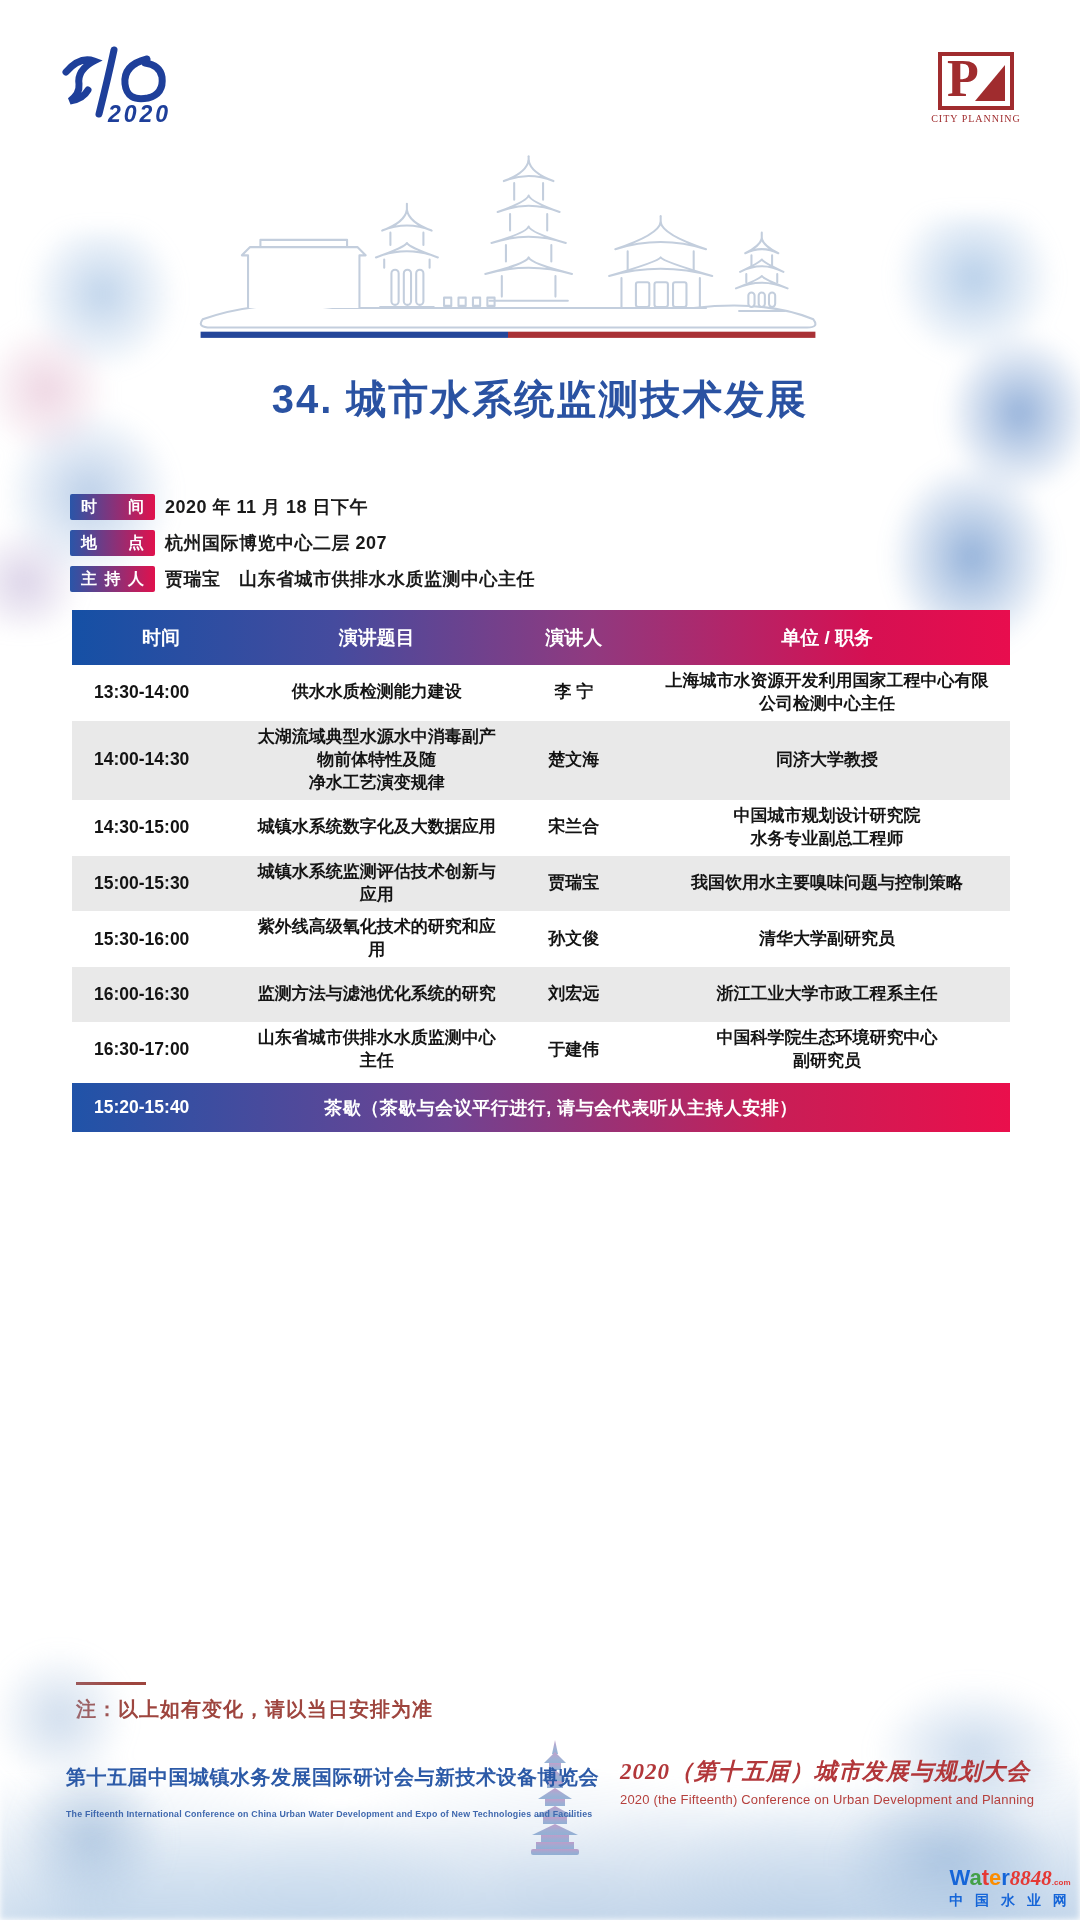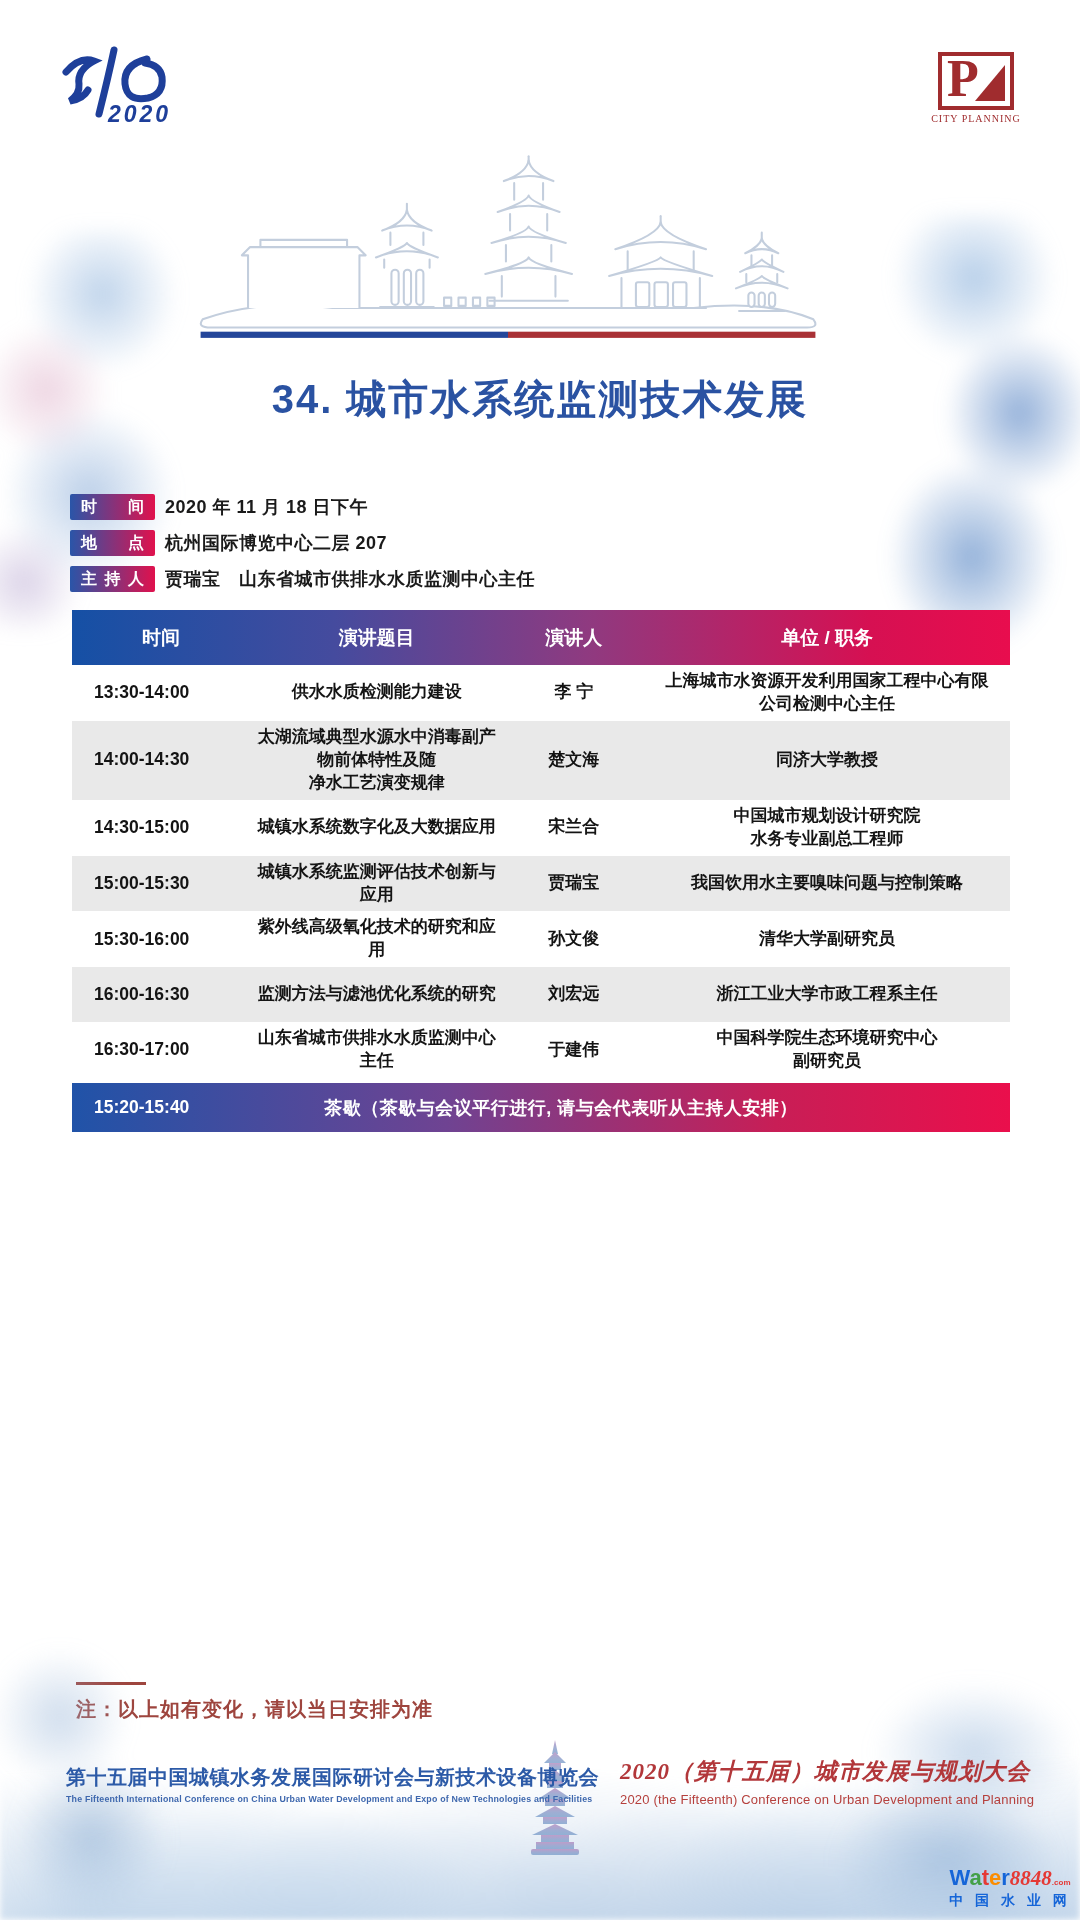--- a/index.html
+++ b/index.html
@@ -76,21 +76,21 @@
   .mist-bl{position:absolute;left:-24px;bottom:0;width:210px;height:270px;filter:blur(10px);
     background:
       radial-gradient(45% 35% at 40% 25%, rgba(150,180,215,.45), transparent 72%),
       radial-gradient(50% 40% at 55% 70%, rgba(130,165,205,.55), transparent 72%);}
   .mist-br{position:absolute;right:-20px;bottom:0;width:280px;height:240px;filter:blur(10px);
     background:
       radial-gradient(50% 40% at 55% 30%, rgba(150,182,218,.5), transparent 72%),
       radial-gradient(55% 45% at 45% 75%, rgba(125,162,205,.55), transparent 72%);}
   .conf-left{position:absolute;left:66px;top:1764px;width:470px;}
   .conf-left-title{font-size:20px;font-weight:bold;color:#2c5aa7;letter-spacing:.5px;white-space:nowrap;}
-  .conf-left-sub{margin-top:3px;font-size:8.8px;font-weight:bold;color:#3f68ae;letter-spacing:.2px;white-space:nowrap;}
+  .conf-left-sub{margin-top:18px;font-size:8.8px;font-weight:bold;color:#3f68ae;letter-spacing:.2px;white-space:nowrap;}
   .conf-right{position:absolute;left:620px;top:1756px;width:420px;}
   .conf-right-title{font-family:"Liberation Serif","DejaVu Serif",serif;font-style:italic;
     font-size:23px;font-weight:bold;color:#b2373a;letter-spacing:1px;white-space:nowrap;}
   .conf-right-sub{margin-top:5px;font-size:13px;color:#b5403d;letter-spacing:.2px;white-space:nowrap;}
   .pagoda-water{position:absolute;left:516px;top:1740px;opacity:.82;filter:blur(.4px);}
   
   .water8848{position:absolute;right:6px;bottom:10px;width:128px;text-align:center;}
   .w-line1{font-size:22px;font-weight:bold;line-height:1;white-space:nowrap;}
   .wl-b{color:#1565d8;} .wl-g{color:#43a047;} .wl-r{color:#e53935;} .wl-o{color:#fb8c00;}
   .w-8848{font-family:"Liberation Serif","DejaVu Serif",serif;font-style:italic;font-size:21px;color:#e53935;}

